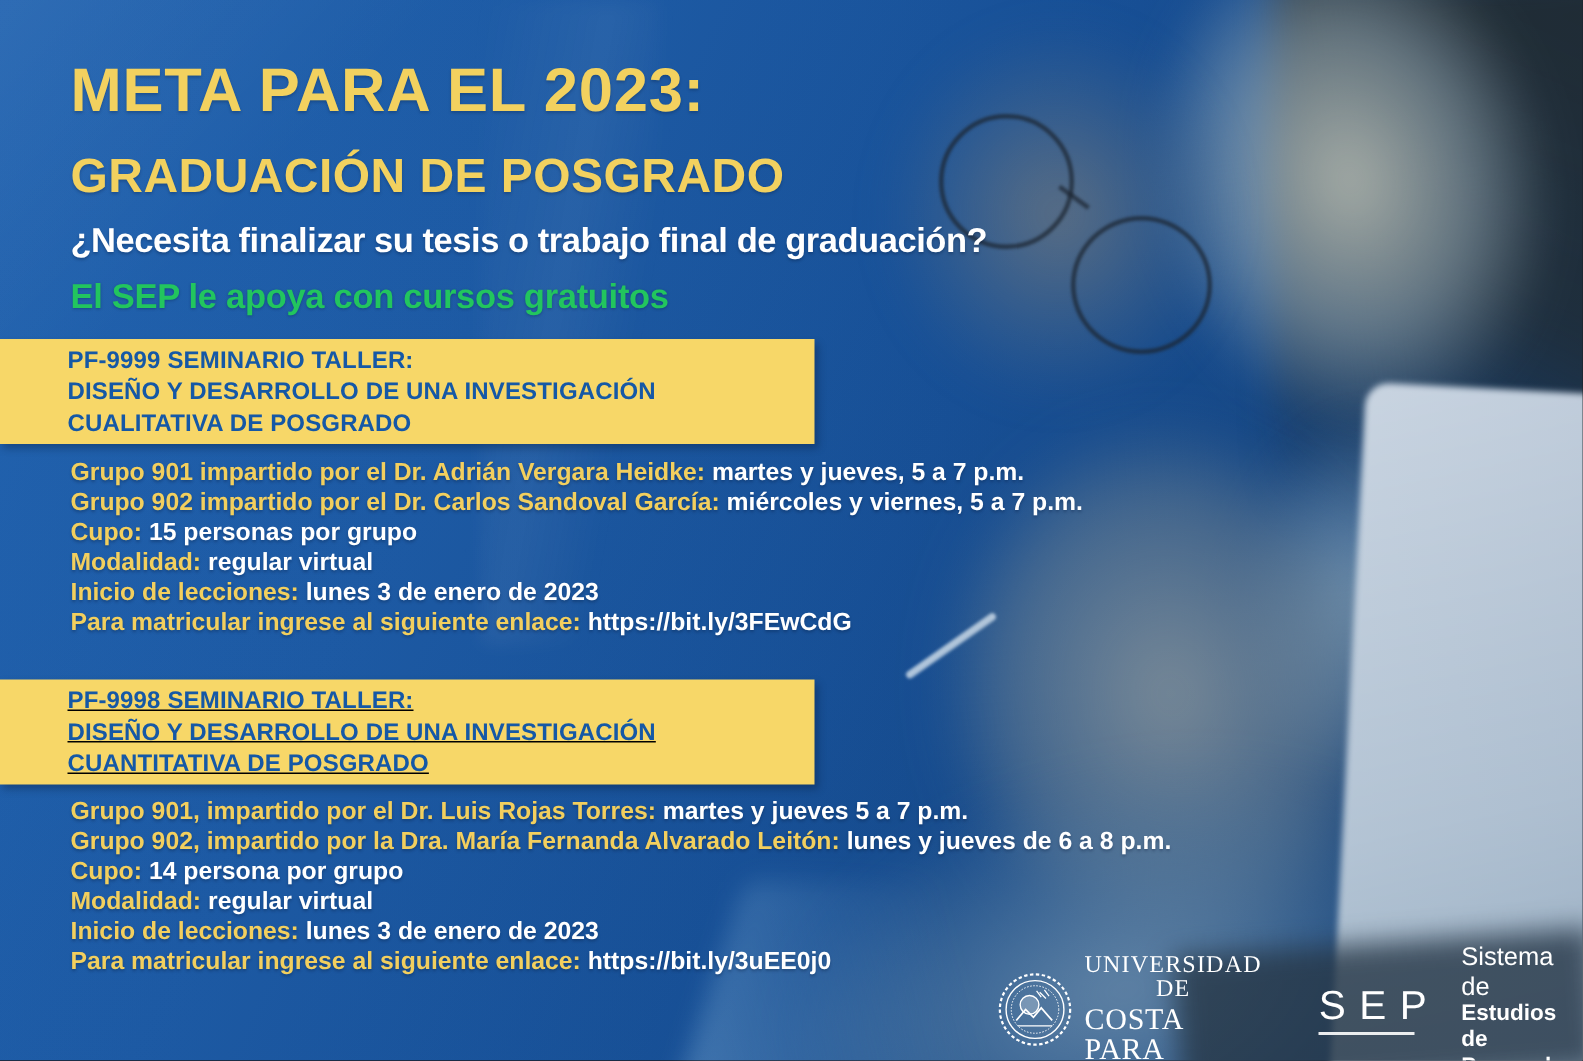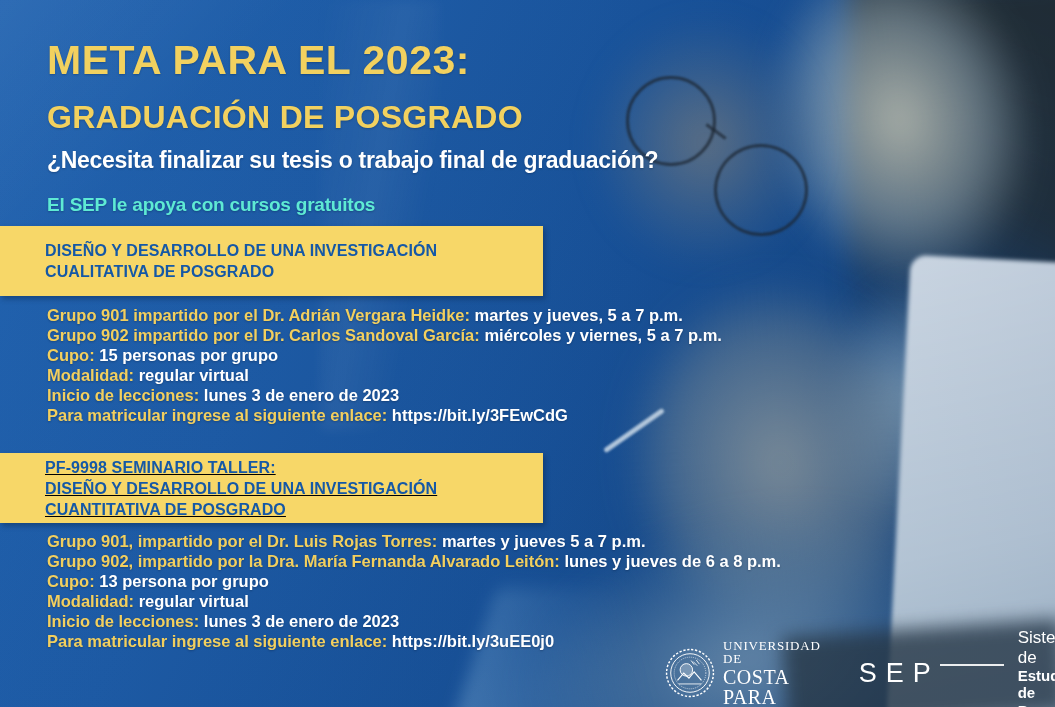--- a/index.html
+++ b/index.html
@@ -29,44 +29,44 @@
   .bg-laptop{left:898px;top:262px;width:290px;height:480px;background:linear-gradient(165deg,#eff3f5 0%,#d7e1e7 55%,#b7c9d3 100%);border-radius:16px 0 0 0;transform:rotate(3deg);filter:blur(2px);}
   .bg-keyboard{left:785px;top:628px;width:280px;height:95px;background:rgba(42,52,58,0.8);filter:blur(9px);transform:rotate(-4deg);}
   .bg-desklight{left:468px;top:588px;width:225px;height:175px;background:linear-gradient(60deg,rgba(140,185,220,0.45),transparent 70%);filter:blur(8px);transform:skewX(-18deg);}
   .bg-tint{inset:0;background:linear-gradient(100deg,rgba(27,88,162,0.10) 50%,rgba(20,62,122,0.22) 100%);}
   
   .content{position:absolute;inset:0;z-index:1;}
   .header{position:absolute;left:47px;top:40px;width:640px;}
   .title-main{font-size:41px;font-weight:bold;line-height:1;color:#F2D15F;letter-spacing:0.5px;text-shadow:0 1px 2px rgba(0,20,50,0.25);}
   .title-sub{font-size:32px;font-weight:bold;line-height:1;color:#F2D15F;margin-top:20px;letter-spacing:0.3px;text-shadow:0 1px 2px rgba(0,20,50,0.25);}
   .question{font-size:23px;font-weight:bold;line-height:1.1;color:#ffffff;margin-top:15px;letter-spacing:-0.3px;text-shadow:0 1px 2px rgba(0,20,50,0.3);}
-  .offer{font-size:19px;font-weight:bold;line-height:1.1;color:#5eead4;margin-top:22px;letter-spacing:-0.2px;text-shadow:0 1px 2px rgba(0,20,50,0.3);}
+  .offer{font-size:23px;font-weight:bold;line-height:1.1;color:#22c55e;margin-top:12px;letter-spacing:-0.2px;text-shadow:0 1px 2px rgba(0,20,50,0.3);}
   .banner{
     position:absolute;left:0;width:543px;height:70px;background:#F7D768;
     display:flex;flex-direction:column;justify-content:center;padding-left:45px;
     box-shadow:2px 3px 5px rgba(5,25,55,0.35);
   }
   .banner-line{font-size:16px;font-weight:bold;line-height:21px;color:#1558A6;letter-spacing:0.1px;}
   .banner-1{top:226px;}
   .banner-2{top:453px;text-decoration:underline;}
   .details{position:absolute;left:47px;width:940px;}
   .details-1{top:305px;}
   .details-2{top:531px;}
   .detail-line{font-size:16.5px;font-weight:bold;line-height:20px;white-space:nowrap;text-shadow:0 1px 2px rgba(0,20,50,0.3);}
   .detail-label{color:#F2CF5E;}
   .detail-value{color:#ffffff;}
   
   .footer{position:absolute;left:665px;top:628px;display:flex;align-items:center;color:#fff;}
   .ucr-logo{display:flex;align-items:center;}
   .ucr-seal{width:50px;height:50px;flex:0 0 auto;}
   .ucr-text{margin-left:8px;font-family:"Liberation Serif","DejaVu Serif",serif;line-height:1;}
-  .ucr-line1{font-size:13px;letter-spacing:0.8px;}
+  .ucr-line1{font-size:16px;letter-spacing:0.8px;text-align:center;}
   .ucr-line2{font-size:20px;letter-spacing:0.5px;margin-top:2px;}
   .sep-logo{display:flex;align-items:center;margin-left:38px;}
-  .sep-mark{display:flex;flex-direction:row;align-items:flex-start;}
+  .sep-mark{display:flex;flex-direction:column;align-items:flex-start;}
   .sep-acronym{font-size:27px;font-weight:400;letter-spacing:9px;line-height:1;}
   .sep-underline{width:64px;height:2px;background:rgba(255,255,255,0.9);margin-top:4px;}
   .sep-text{margin-left:14px;line-height:1.15;}
   .sep-line1{font-size:17px;font-weight:normal;}
   .sep-line2{font-size:15px;font-weight:bold;}
 </style>
 </head>
 <body>
 
 <div class="poster">
@@ -94,20 +94,21 @@
   <div class="content">
 
     <div class="header">
       <div class="title-main">META PARA EL 2023:</div>
       <div class="title-sub">GRADUACIÓN DE POSGRADO</div>
       <div class="question">¿Necesita finalizar su tesis o trabajo final de graduación?</div>
       <div class="offer">El SEP le apoya con cursos gratuitos</div>
     </div>
 
     <div class="banner banner-1">
+      <div class="banner-line">PF-9999 SEMINARIO TALLER:</div>
       <div class="banner-line">DISEÑO Y DESARROLLO DE UNA INVESTIGACIÓN</div>
       <div class="banner-line">CUALITATIVA DE POSGRADO</div>
     </div>
 
     <div class="details details-1">
       <div class="detail-line"><span class="detail-label">Grupo 901 impartido por el Dr. Adrián Vergara Heidke:</span> <span class="detail-value">martes y jueves, 5 a 7 p.m.</span></div>
       <div class="detail-line"><span class="detail-label">Grupo 902 impartido por el  Dr. Carlos Sandoval García:</span> <span class="detail-value">miércoles y viernes, 5 a 7 p.m.</span></div>
       <div class="detail-line"><span class="detail-label">Cupo:</span> <span class="detail-value">15 personas por grupo</span></div>
       <div class="detail-line"><span class="detail-label">Modalidad:</span> <span class="detail-value">regular virtual</span></div>
       <div class="detail-line"><span class="detail-label">Inicio de lecciones:</span> <span class="detail-value">lunes 3 de enero de 2023</span></div>
@@ -116,21 +117,21 @@
 
     <div class="banner banner-2">
       <div class="banner-line">PF-9998 SEMINARIO TALLER:</div>
       <div class="banner-line">DISEÑO Y DESARROLLO DE UNA INVESTIGACIÓN</div>
       <div class="banner-line">CUANTITATIVA DE POSGRADO</div>
     </div>
 
     <div class="details details-2">
       <div class="detail-line"><span class="detail-label">Grupo 901, impartido por el  Dr. Luis Rojas Torres:</span> <span class="detail-value">martes y jueves 5 a 7 p.m.</span></div>
       <div class="detail-line"><span class="detail-label">Grupo 902, impartido por la Dra. María Fernanda Alvarado Leitón:</span> <span class="detail-value">lunes y jueves de 6 a 8 p.m.</span></div>
-      <div class="detail-line"><span class="detail-label">Cupo:</span> <span class="detail-value">13 persona por grupo</span></div>
+      <div class="detail-line"><span class="detail-label">Cupo:</span> <span class="detail-value">14 persona por grupo</span></div>
       <div class="detail-line"><span class="detail-label">Modalidad:</span> <span class="detail-value">regular virtual</span></div>
       <div class="detail-line"><span class="detail-label">Inicio de lecciones:</span> <span class="detail-value">lunes 3 de enero de 2023</span></div>
       <div class="detail-line"><span class="detail-label">Para matricular ingrese al siguiente enlace:</span> <span class="detail-value">https://bit.ly/3uEE0j0</span></div>
     </div>
 
     <div class="footer">
       <div class="ucr-logo">
         <svg class="ucr-seal" viewBox="0 0 48 48" fill="none" stroke="#ffffff">
           <circle cx="24" cy="24" r="22.5" stroke-width="1.4" stroke-dasharray="2.2 1.6"></circle>
           <circle cx="24" cy="24" r="18.5" stroke-width="0.9"></circle>

